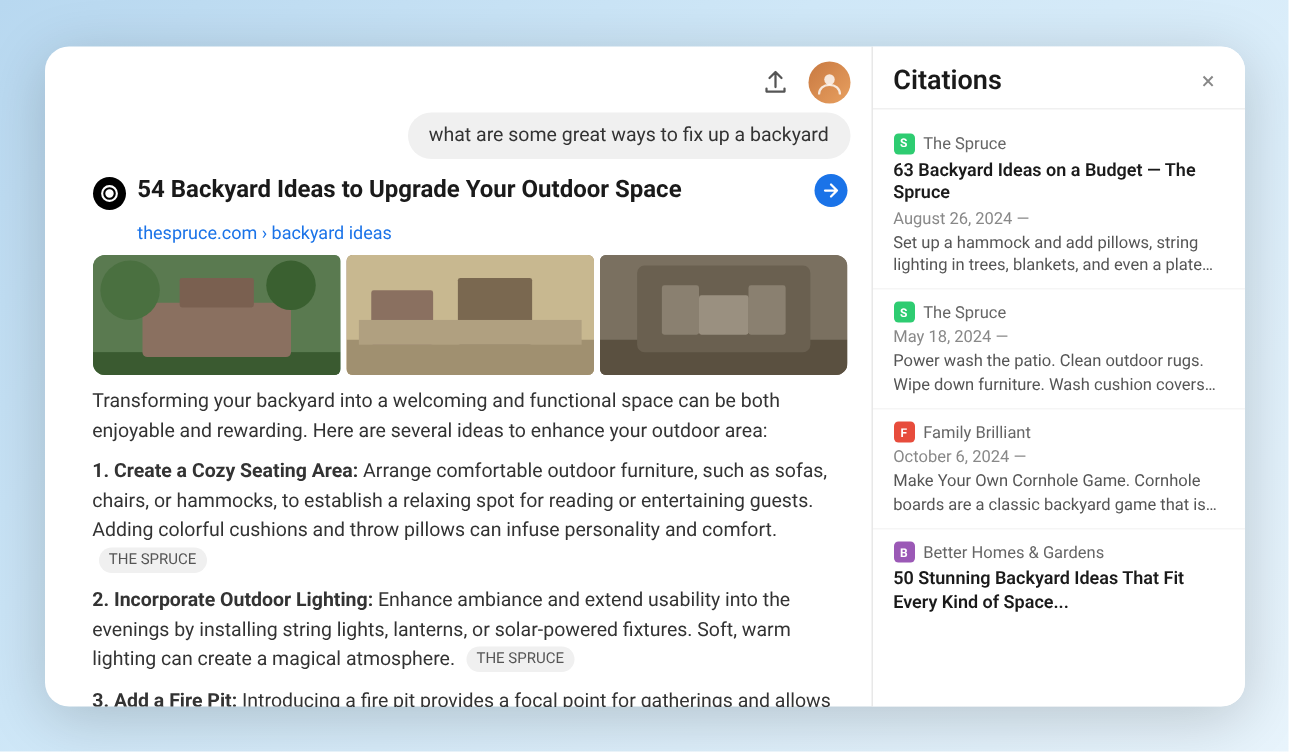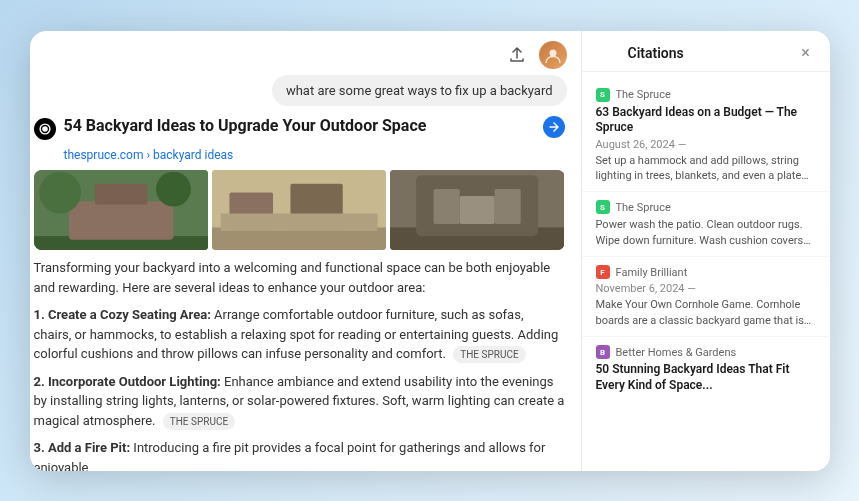--- a/index.html
+++ b/index.html
@@ -71,21 +71,21 @@
       background: #f0f0f0;
       border-radius: 18px;
       padding: 8px 14px;
       font-size: 13px;
       color: #333;
       max-width: 320px;
     }
     .content-area {
       flex: 1;
       overflow-y: auto;
-      padding: 0 16px 16px 4px;
+      padding: 0 16px 16px 32px;
     }
     .result-header {
       display: flex;
       align-items: flex-start;
       gap: 8px;
       margin-bottom: 2px;
     }
     .gpt-icon {
       width: 22px;
       height: 22px;
@@ -165,24 +165,23 @@
       overflow: hidden;
     }
     .citations-header {
       display: flex;
       align-items: center;
       justify-content: space-between;
       padding: 12px 14px 8px 14px;
       border-bottom: 1px solid #f0f0f0;
     }
     .citations-title {
-      font-size: 14px;
+      font-size: 18px;
       font-weight: 600;
       color: #1a1a1a;
-      margin-left: 32px;
     }
     .close-btn {
       width: 20px;
       height: 20px;
       display: flex;
       align-items: center;
       justify-content: center;
       color: #888;
       cursor: pointer;
       font-size: 16px;
@@ -354,29 +353,30 @@
         <div class="citation-title">63 Backyard Ideas on a Budget — The Spruce</div>
         <div class="citation-date">August 26, 2024 —</div>
         <div class="citation-snippet">Set up a hammock and add pillows, string lighting in trees, blankets, and even a plate (or b...</div>
       </div>
 
       <div class="citation-item">
         <div class="citation-source">
           <div class="source-dot dot-spruce">S</div>
           <span class="source-name">The Spruce</span>
         </div>
+        <div class="citation-date">May 18, 2024 —</div>
         <div class="citation-snippet">Power wash the patio. Clean outdoor rugs. Wipe down furniture. Wash cushion covers and...</div>
       </div>
 
       <div class="citation-item">
         <div class="citation-source">
           <div class="source-dot dot-family">F</div>
           <span class="source-name">Family Brilliant</span>
         </div>
-        <div class="citation-date">November 6, 2024 —</div>
+        <div class="citation-date">October 6, 2024 —</div>
         <div class="citation-snippet">Make Your Own Cornhole Game. Cornhole boards are a classic backyard game that is e...</div>
       </div>
 
       <div class="citation-item">
         <div class="citation-source">
           <div class="source-dot dot-bhg">B</div>
           <span class="source-name">Better Homes &amp; Gardens</span>
         </div>
         <div class="citation-title">50 Stunning Backyard Ideas That Fit Every Kind of Space...</div>
 

